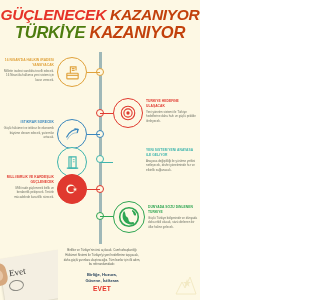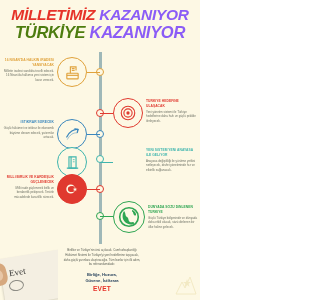--- a/index.html
+++ b/index.html
@@ -25,21 +25,21 @@
   .title-line {
     white-space: nowrap;
     font-weight: bold;
     font-style: italic;
     letter-spacing: -0.3px;
   }
   .title-line-1 { font-size: 15.5px; }
   .title-line-2 { font-size: 16.5px; margin-top: 1px; }
   .t-red  { color: #e63329; }
   .t-blue { color: #4d7c0f; }
-  .t-navy { color: #8b5cf6; }
+  .t-navy { color: #c2410c; }
 
   
   .spine {
     position: absolute;
     left: 99px; top: 52px;
     width: 2.5px; height: 192px;
     background: #9fb8b8;
   }
   .node {
     position: absolute;
@@ -184,21 +184,21 @@
     color: #8d8f85;
   }
 </style>
 </head>
 <body>
 
 <div id="poster">
 
   <div class="title-block">
     <div class="title-line title-line-1">
-      <span class="t-red">MİLLETİMİZ</span>
+      <span class="t-red">GÜÇLENECEK</span>
       <span class="t-navy">KAZANIYOR</span>
     </div>
     <div class="title-line title-line-2">
       <span class="t-blue">TÜRKİYE</span>
       <span class="t-navy">KAZANIYOR</span>
     </div>
   </div>
 
   <div class="spine"></div>
   <div class="node" style="top:68px;border-color:#e0a23c"></div>

